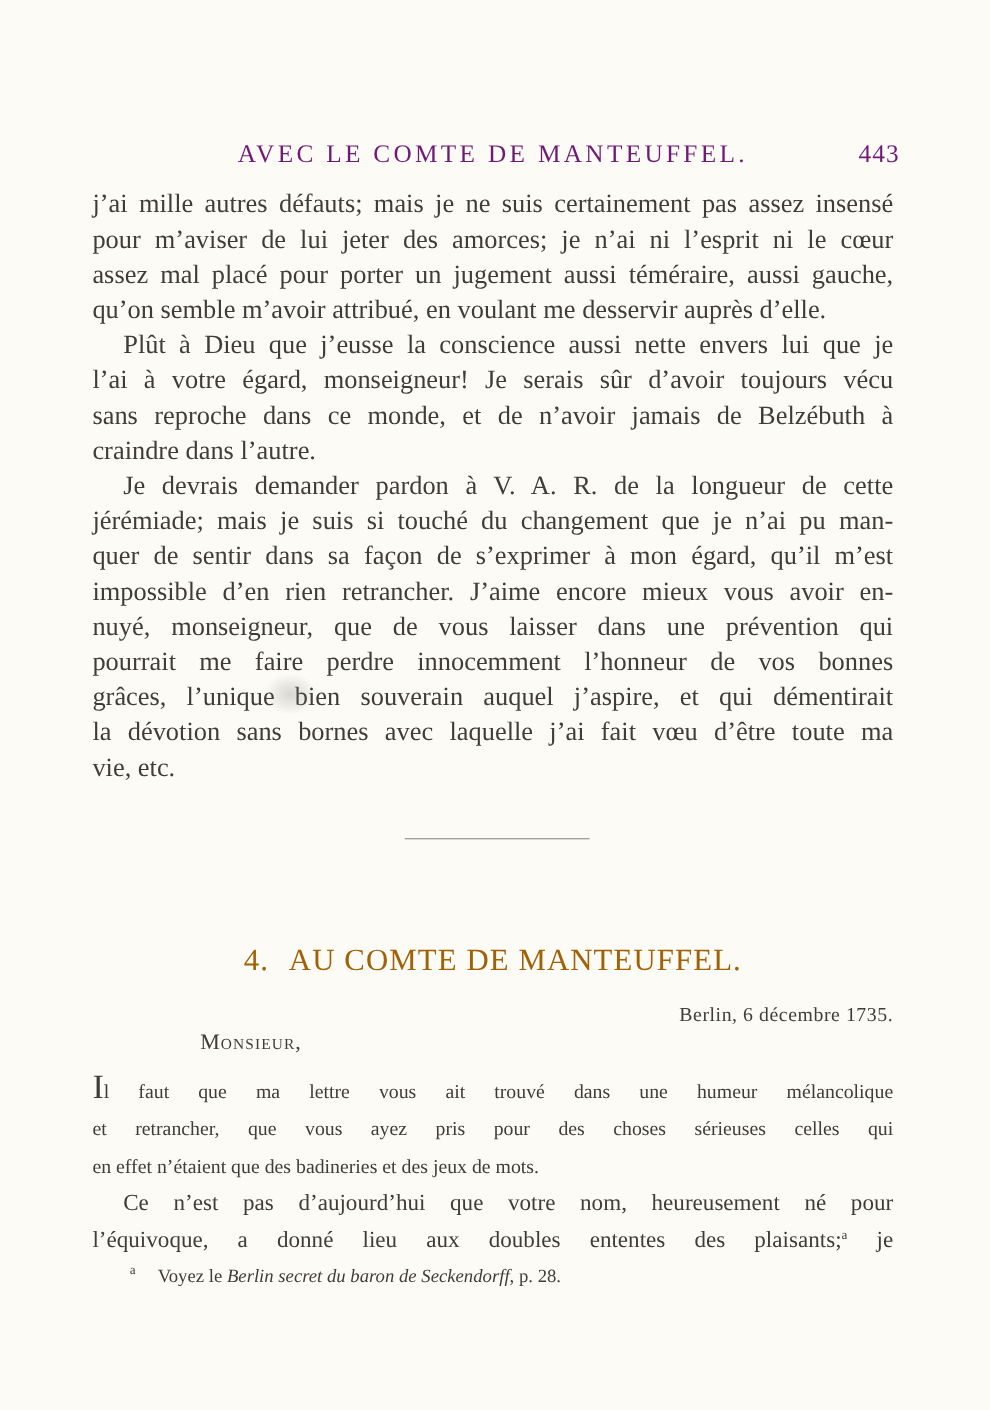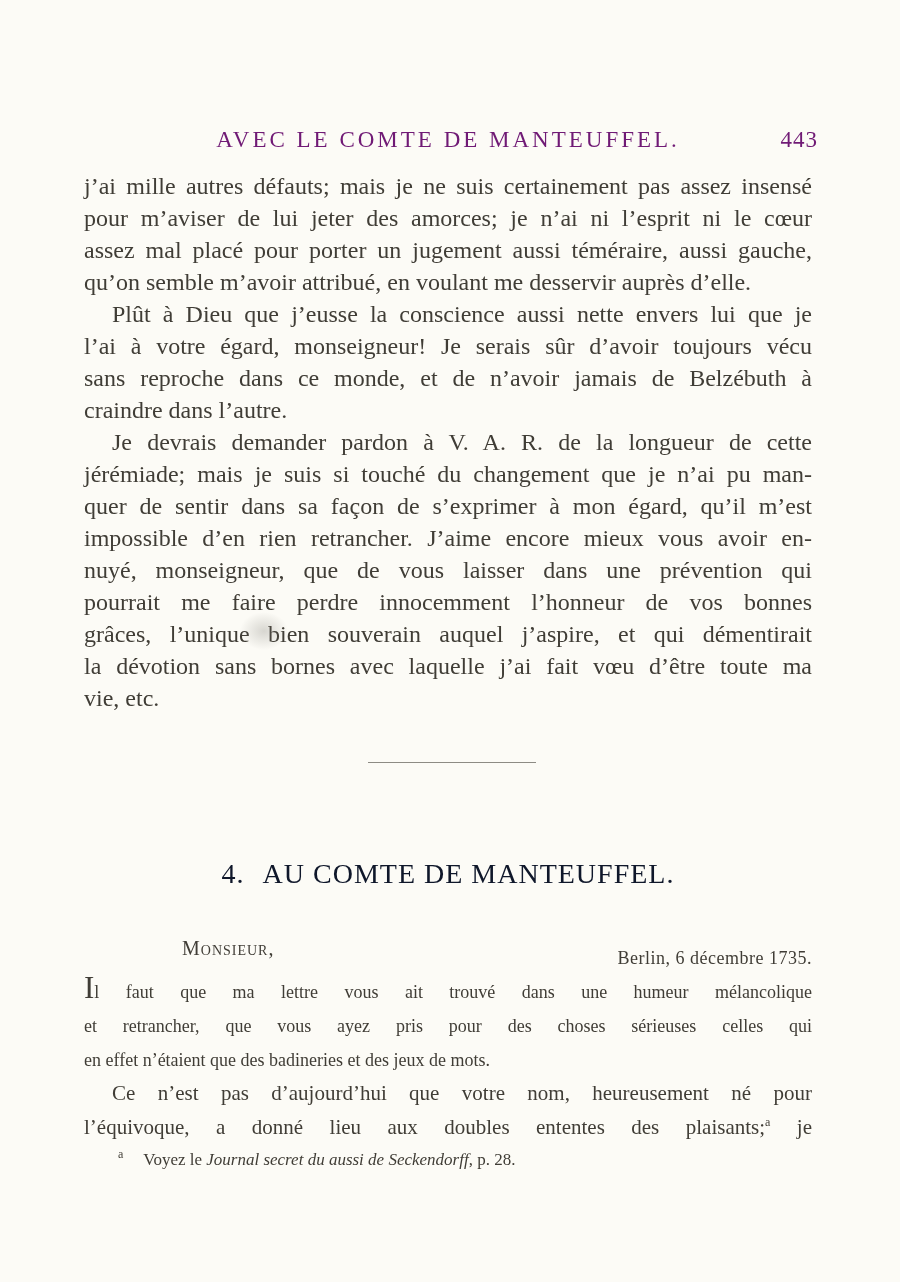--- a/index.html
+++ b/index.html
@@ -46,27 +46,27 @@
   
   .rule {
     position: absolute; top: 762px; left: 368px; width: 168px; height: 0;
     border-top: 1.5px solid #8d8b84;
   }
 
   
   .letter-heading {
     position: absolute; top: 858px; left: 84px; width: 728px;
     text-align: center; font-size: 28px; letter-spacing: 1px;
-    color: #0f172a; white-space: nowrap;
+    color: #a16207; white-space: nowrap;
   }
   .letter-heading .hsp { margin-left: 18px; }
 
   .dateline {
     position: absolute; top: 912px; left: 84px; width: 728px;
-    text-align: right; font-size: 18px; letter-spacing: 0.5px; margin-top: 36px;
+    text-align: right; font-size: 18px; letter-spacing: 0.5px;
   }
 
   .salutation {
     position: absolute; top: 937px; left: 182px;
     font-size: 20px; font-variant: small-caps; letter-spacing: 1px;
   }
 
   .letter-p1 {
     position: absolute; top: 971px; left: 84px; width: 728px;
     font-size: 18px; line-height: 34px;
@@ -148,16 +148,16 @@
     <div class="line">et retrancher, que vous ayez pris pour des choses sérieuses celles qui</div>
     <div class="line end">en effet n’étaient que des badineries et des jeux de mots.</div>
   </div>
 
   <div class="letter-p2">
     <div class="line ind">Ce n’est pas d’aujourd’hui que votre nom, heureusement né pour</div>
     <div class="line"><span>l’équivoque, a donné lieu aux doubles ententes des plaisants;</span><sup class="note-ref">a</sup> <span>je</span></div>
   </div>
 
   <div class="footnote">
-    <sup class="fn-marker">a</sup><span>Voyez le</span> <i>Journal secret du aussi de Seckendorff</i><span>, p. 28.</span>
+    <sup class="fn-marker">a</sup><span>Voyez le</span> <i>Berlin secret du baron de Seckendorff</i><span>, p. 28.</span>
   </div>
 
 </div>
 
 </body></html>

